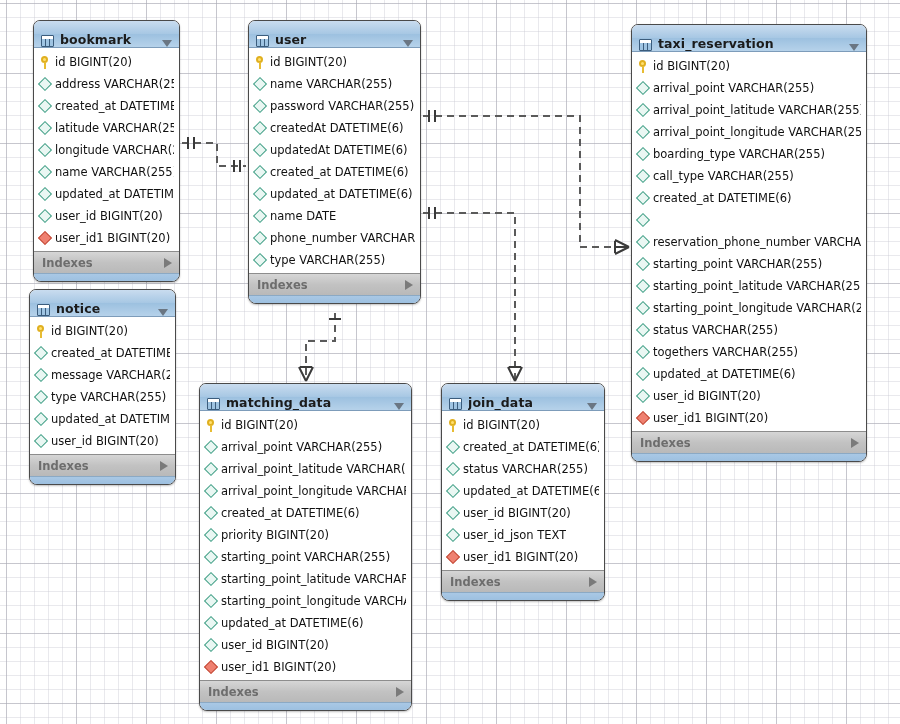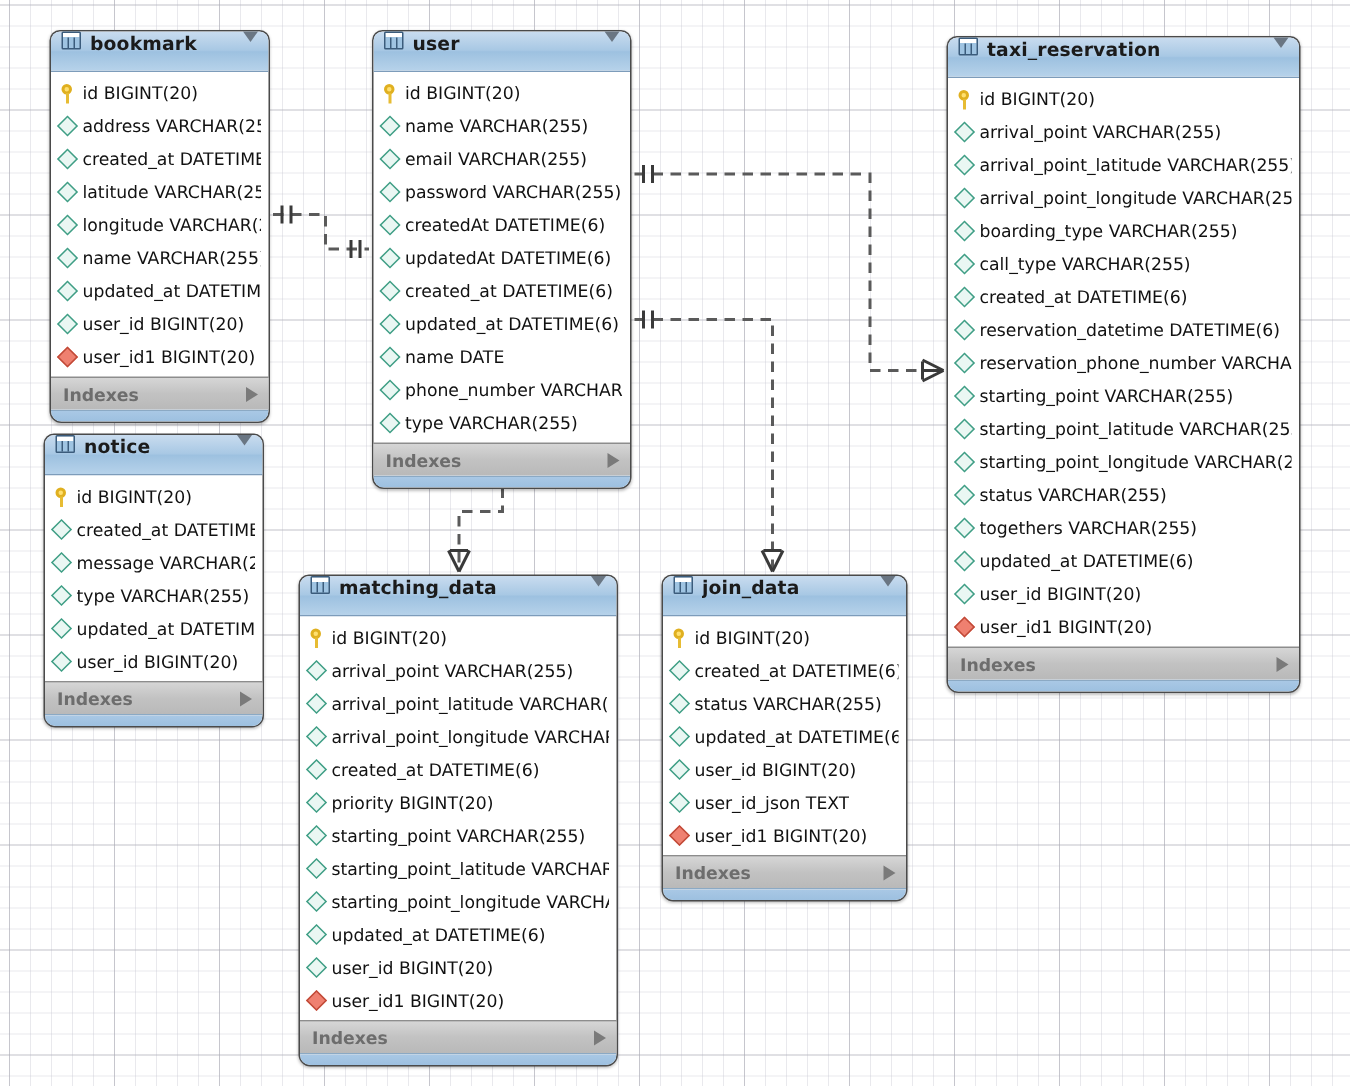--- a/index.html
+++ b/index.html
@@ -28,21 +28,21 @@
     position: absolute;
     box-sizing: border-box;
     background: #ffffff;
     border: 1px solid #4a4a4a;
     border-radius: 7px 7px 8px 8px;
     box-shadow: 0 1px 2px rgba(0,0,0,0.25);
   }
   .tbl-header {
     height: 26px;
     display: flex;
-    align-items: flex-start;
+    align-items: flex-end;
     gap: 6px;
     padding: 0 6px 0 7px;
     border-radius: 6px 6px 0 0;
     background: linear-gradient(to bottom, #c9dcef 0%, #a8c8e4 48%, #9dc1e0 52%, #b6d2ea 100%);
     border-bottom: 1px solid #7d9cba;
   }
   .tbl-title {
     font-size: 12.5px;
     font-weight: bold;
     color: #1b1b1b;
@@ -265,24 +265,20 @@
           <div class="col">
             <span class="ic ic-key"></span>
             <span class="col-label">id BIGINT(20)</span>
           </div>
           <div class="col">
             <span class="ic ic-diamond"></span>
             <span class="col-label">name VARCHAR(255)</span>
           </div>
           <div class="col">
             <span class="ic ic-diamond"></span>
-            <span class="col-label">email VARCHAR(255)</span>
-          </div>
-          <div class="col">
-            <span class="ic ic-diamond"></span>
             <span class="col-label">password VARCHAR(255)</span>
           </div>
           <div class="col">
             <span class="ic ic-diamond"></span>
             <span class="col-label">createdAt DATETIME(6)</span>
           </div>
           <div class="col">
             <span class="ic ic-diamond"></span>
             <span class="col-label">updatedAt DATETIME(6)</span>
           </div>
@@ -343,21 +339,20 @@
           <div class="col">
             <span class="ic ic-diamond"></span>
             <span class="col-label">call_type VARCHAR(255)</span>
           </div>
           <div class="col">
             <span class="ic ic-diamond"></span>
             <span class="col-label">created_at DATETIME(6)</span>
           </div>
           <div class="col">
             <span class="ic ic-diamond"></span>
-            <span class="col-label">reservation_datetime DATETIME(6)</span>
           </div>
           <div class="col">
             <span class="ic ic-diamond"></span>
             <span class="col-label">reservation_phone_number VARCHAR(255)</span>
           </div>
           <div class="col">
             <span class="ic ic-diamond"></span>
             <span class="col-label">starting_point VARCHAR(255)</span>
           </div>
           <div class="col">

